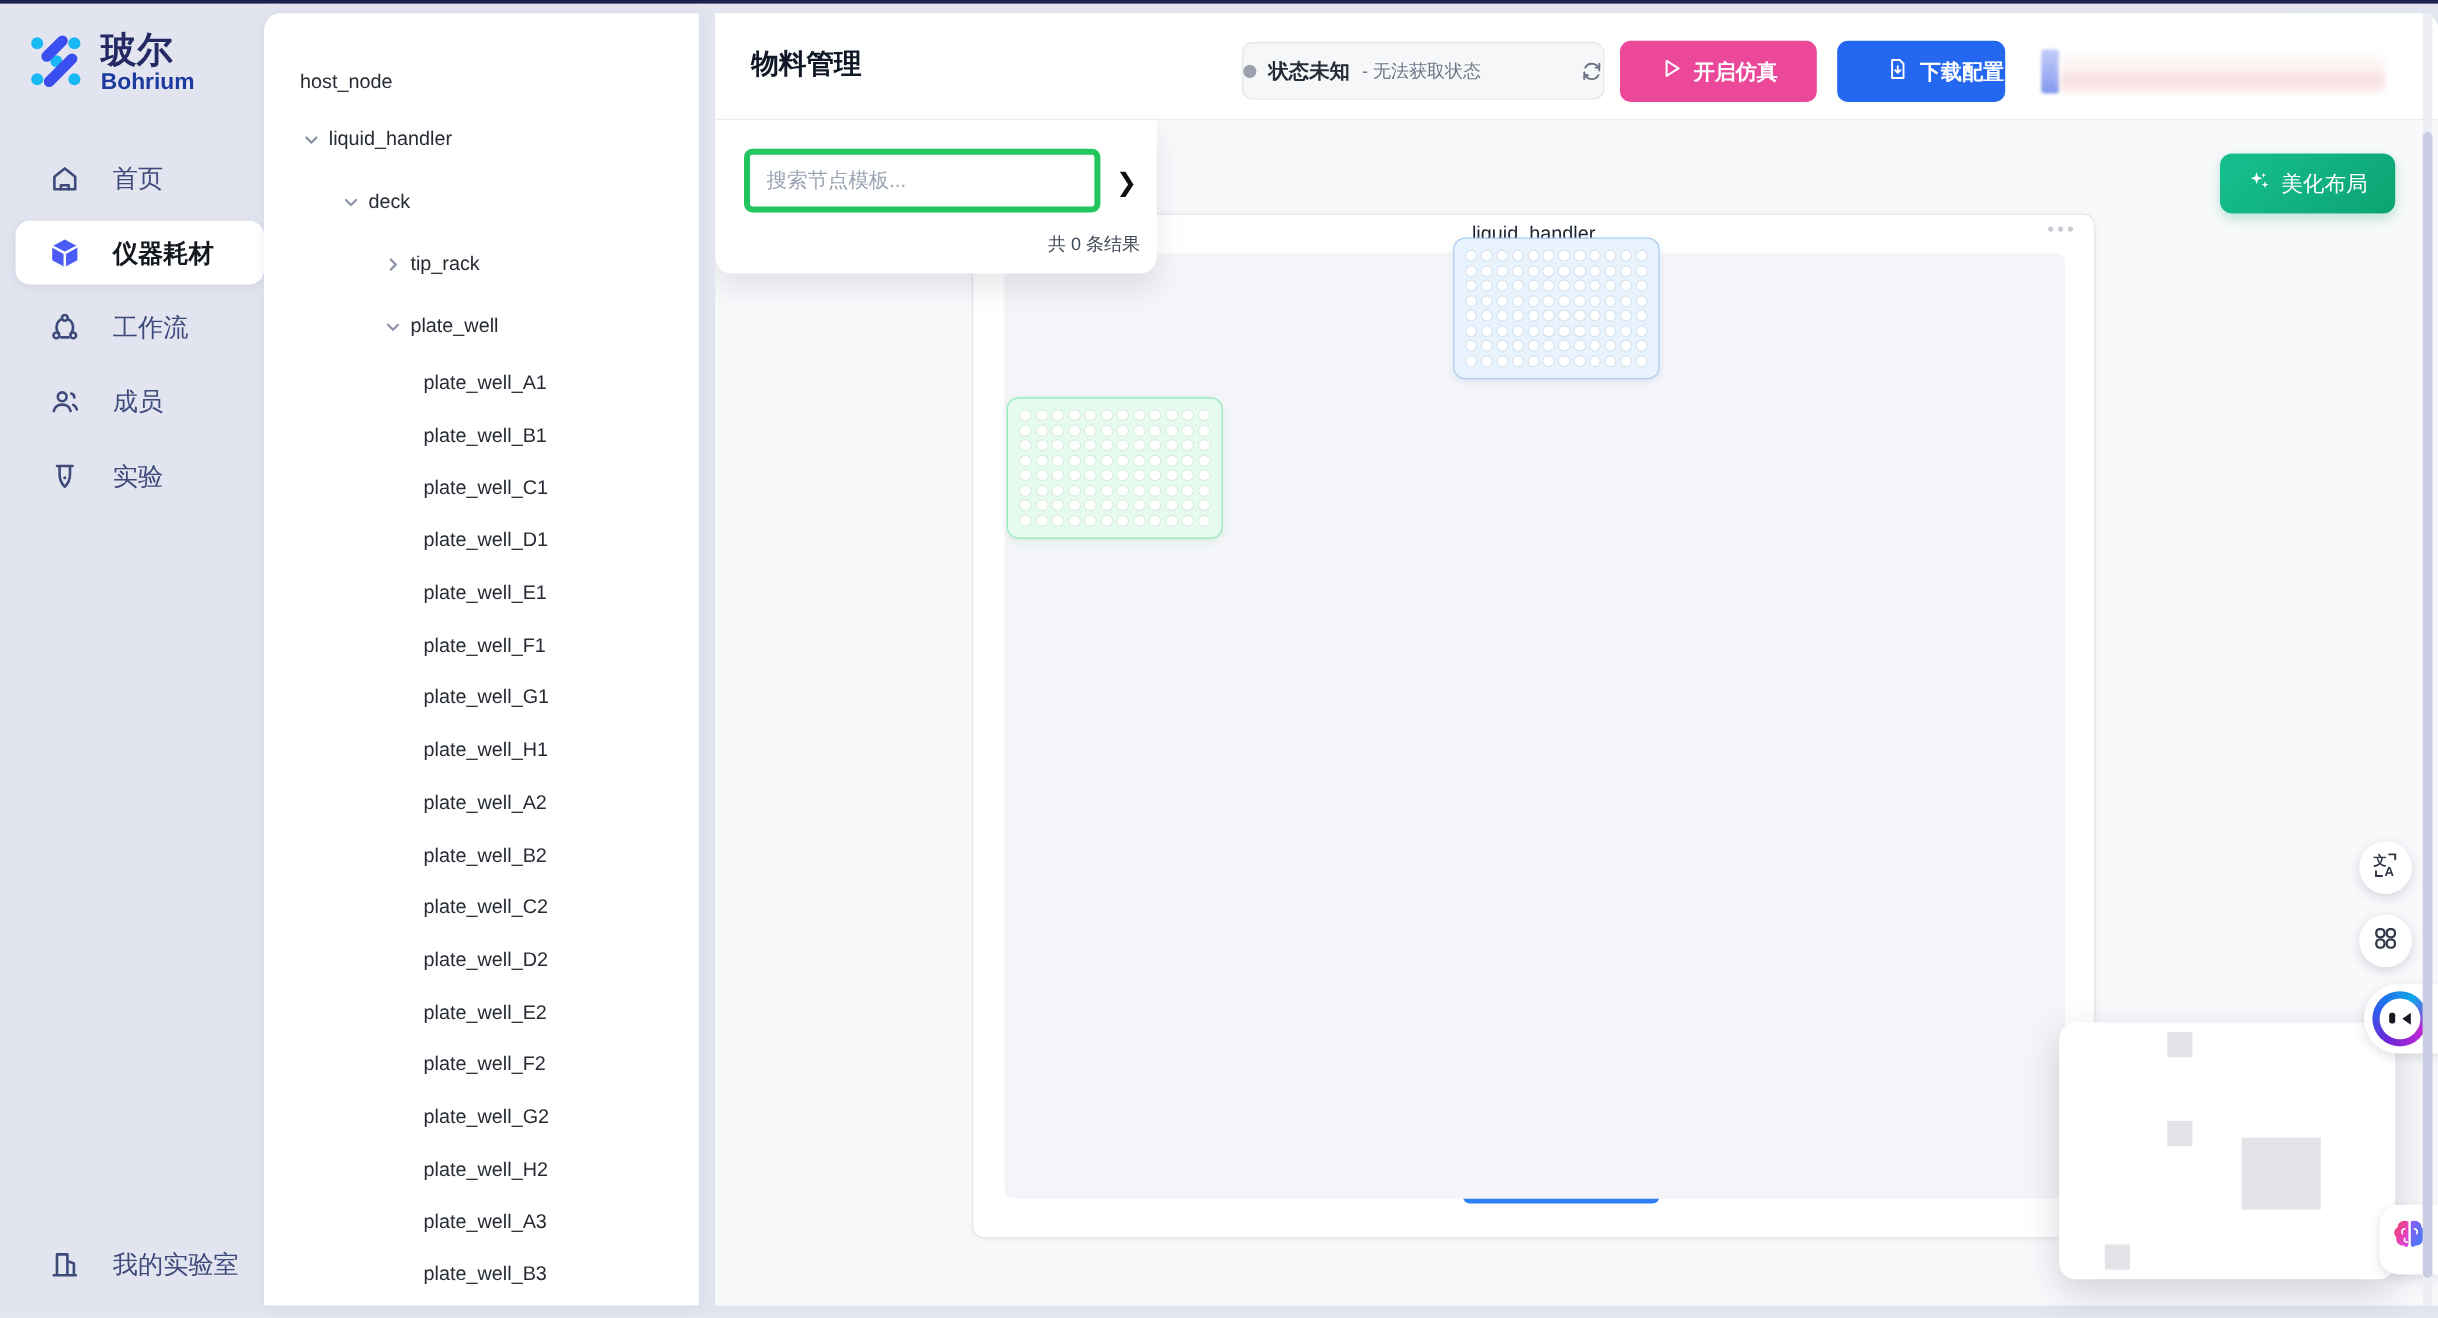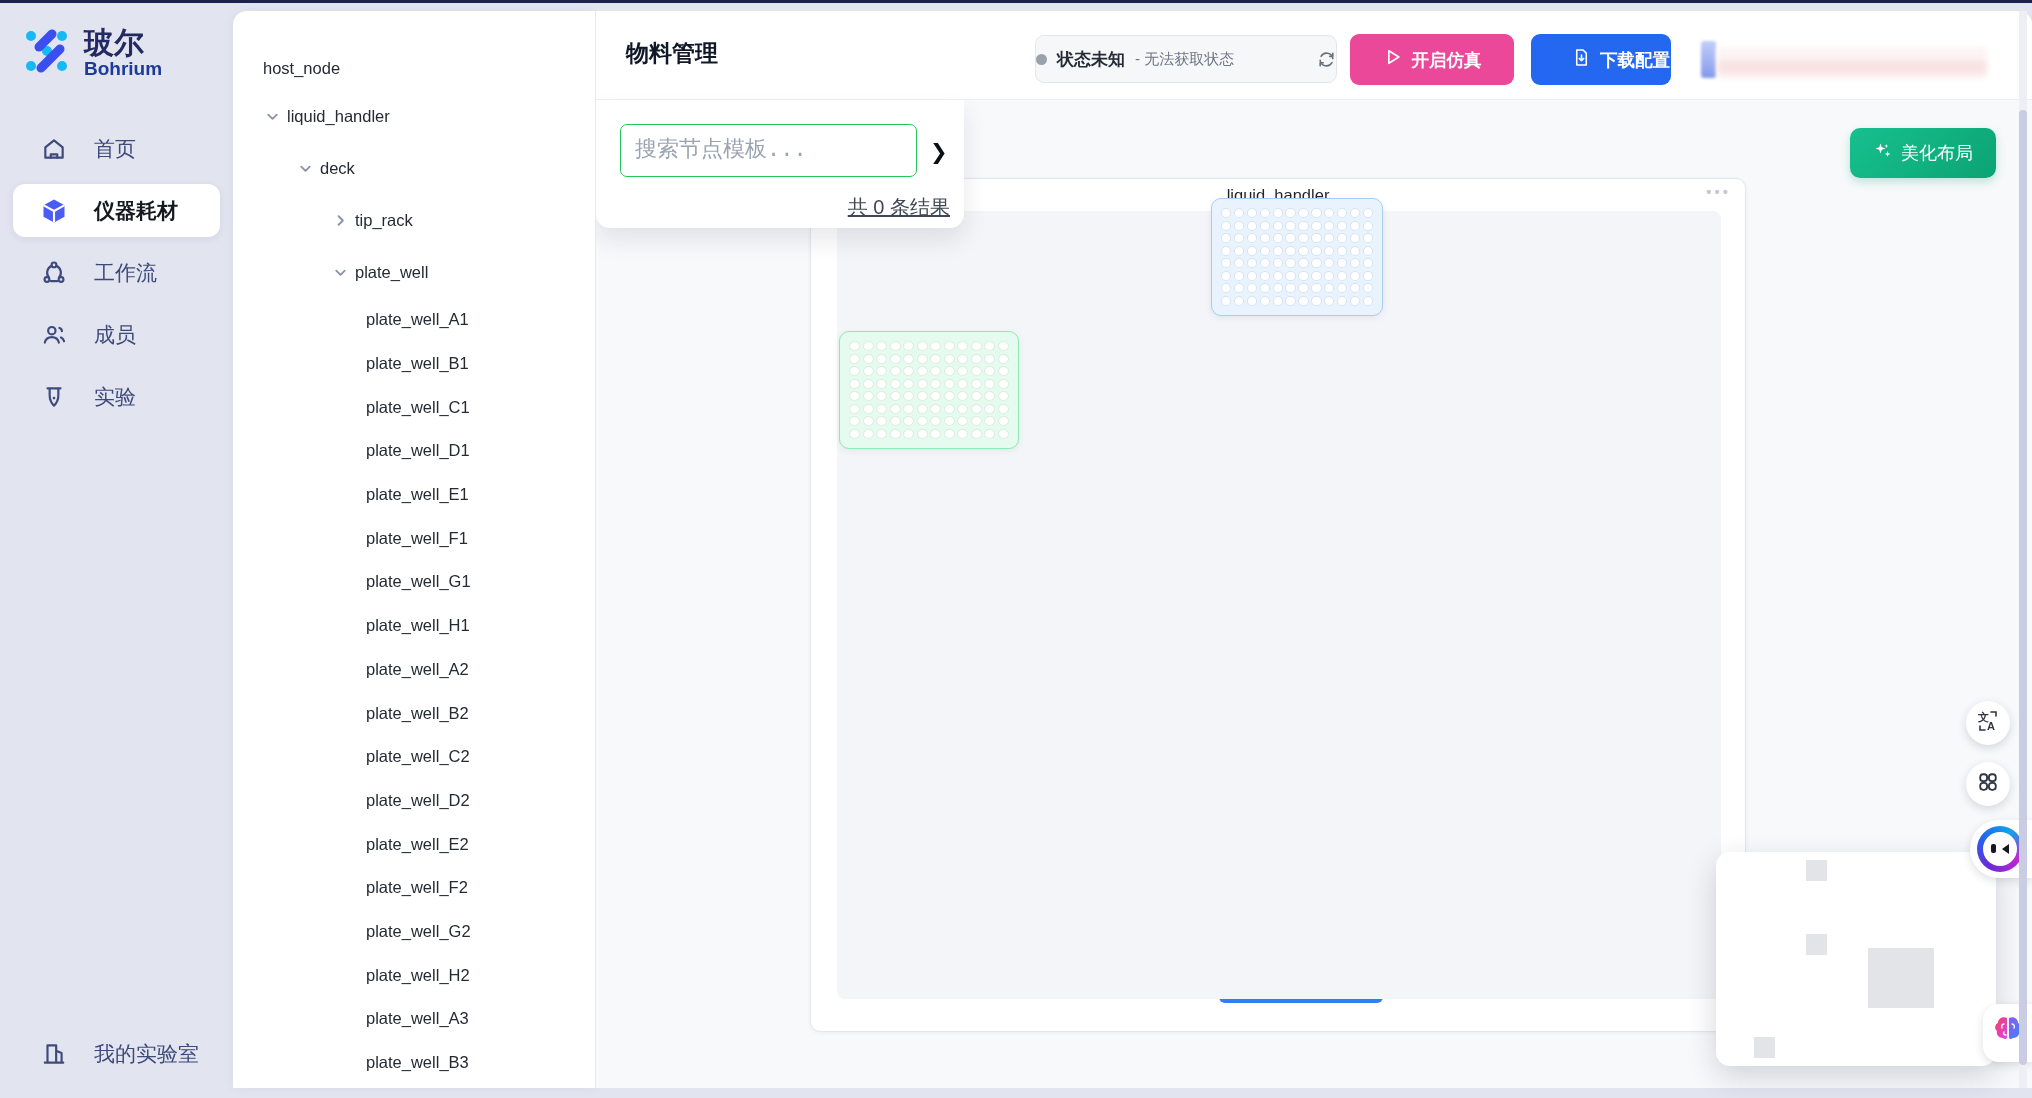--- a/index.html
+++ b/index.html
@@ -12,21 +12,21 @@
   .sidebar{position:absolute;left:0;top:3px;width:233px;height:1095px;}
   .logo{position:absolute;left:22px;top:23px;display:flex;align-items:center;gap:12px;}
   .logo-title{font-size:30px;font-weight:bold;color:#232a63;line-height:30px;}
   .logo-sub{font-size:19px;font-weight:bold;color:#1d3a9e;line-height:21px;}
   .nav-item{position:absolute;left:13px;width:207px;height:53px;display:flex;align-items:center;
             gap:26px;padding-left:27px;border-radius:12px;color:#3e4a7a;font-size:21px;cursor:pointer;}
   .nav-item.active{background:#ffffff;color:#14181f;font-weight:bold;box-shadow:0 2px 8px rgba(40,45,90,.08);}
   .nav-icon{width:28px;height:28px;flex:0 0 28px;display:flex;align-items:center;justify-content:center;}
 
   
-  .tree{position:absolute;left:233px;top:11px;width:363px;height:1077px;background:#fff;
+  .tree{position:absolute;left:220px;top:11px;width:363px;height:1077px;background:#fff;
         border-top-left-radius:14px;border-right:1px solid #e7e9ef;box-shadow:0 0 12px rgba(30,34,60,.05);overflow:hidden;}
   .tree-row{position:absolute;height:30px;display:flex;align-items:center;gap:7px;font-size:16.5px;color:#252a33;cursor:pointer;}
   .tree-chev{width:15px;height:15px;display:flex;}
   .leaves{position:absolute;left:0;top:287px;width:100%;}
   .leaf{height:43.7px;padding-left:133px;display:flex;align-items:center;font-size:16.5px;color:#252a33;cursor:pointer;}
 
   
   .main{position:absolute;left:596px;top:11px;width:1436px;height:1077px;background:#f8f9fb;
         border-top-right-radius:14px;overflow:hidden;}
   .mheader{position:absolute;left:0;top:0;width:100%;height:89px;background:#fff;border-bottom:1px solid #edeef3;}
@@ -42,25 +42,25 @@
   .btn-sim{left:754px;width:164px;background:#ec4899;}
   .btn-dl{left:935px;width:140px;background:#2468f2;padding-left:40px;}
   .redact-sq{position:absolute;left:1105px;top:30px;width:15px;height:37px;border-radius:3px;filter:blur(1.5px);
              background:linear-gradient(180deg,#c3cdf8,#8298ee);}
   .redact-bar{position:absolute;left:1121px;top:36px;width:270px;height:30px;border-radius:4px;filter:blur(3px);
               background:linear-gradient(180deg,#fdf4f4 35%,#f7dedf 60%,#fbecec);}
 
   
   .search-card{position:absolute;left:0;top:89px;width:368px;height:128px;background:#fff;z-index:30;
                border-radius:0 0 14px 14px;box-shadow:0 12px 24px rgba(30,34,60,.10);}
-  .search-input{position:absolute;left:24px;top:24px;width:297px;height:53px;border:1px solid #22c55e;border-radius:7px;
-                padding:0 14px;font-size:22px;color:#2b3240;outline:none;font-family:Liberation Mono, monospace;background:#fff;}
+  .search-input{position:absolute;left:24px;top:24px;width:297px;height:53px;border:5px solid #22c55e;border-radius:7px;
+                padding:0 14px;font-size:17px;color:#2b3240;outline:none;font-family:Liberation Sans, sans-serif;background:#fff;}
   .search-input::placeholder{color:#9aa3b2;}
   .search-expand{position:absolute;left:334px;top:40px;font-size:21px;font-weight:bold;color:#0c0f14;cursor:pointer;}
-  .search-count{position:absolute;right:14px;top:94px;font-size:20px;color:#3f4754;text-decoration:underline;}
+  .search-count{position:absolute;right:14px;top:94px;font-size:15px;color:#3f4754;}
 
   
   .node-card{position:absolute;left:214px;top:167px;width:936px;height:854px;background:#fff;border:1px solid #e4e6ec;
              border-radius:10px;box-shadow:0 1px 4px rgba(30,34,60,.05);z-index:5;}
   .node-title{position:absolute;left:0;top:7px;width:100%;text-align:center;font-size:16.5px;color:#1c2330;}
   .node-menu{position:absolute;right:14px;top:4px;font-size:15px;letter-spacing:3px;color:#c6c9d0;font-weight:bold;cursor:pointer;}
   .node-panel{position:absolute;left:26px;top:32px;width:884px;height:788px;background:#f4f5f8;border-radius:8px;z-index:2;}
   .data-row{position:absolute;left:0;top:798px;width:100%;display:flex;align-items:center;justify-content:center;gap:10px;z-index:1;}
   .data-label{font-size:16px;color:#555d6a;}
   .data-pill{background:#2e7ef5;border-radius:6px;padding:4px 14px;color:#fff;font-size:15px;

